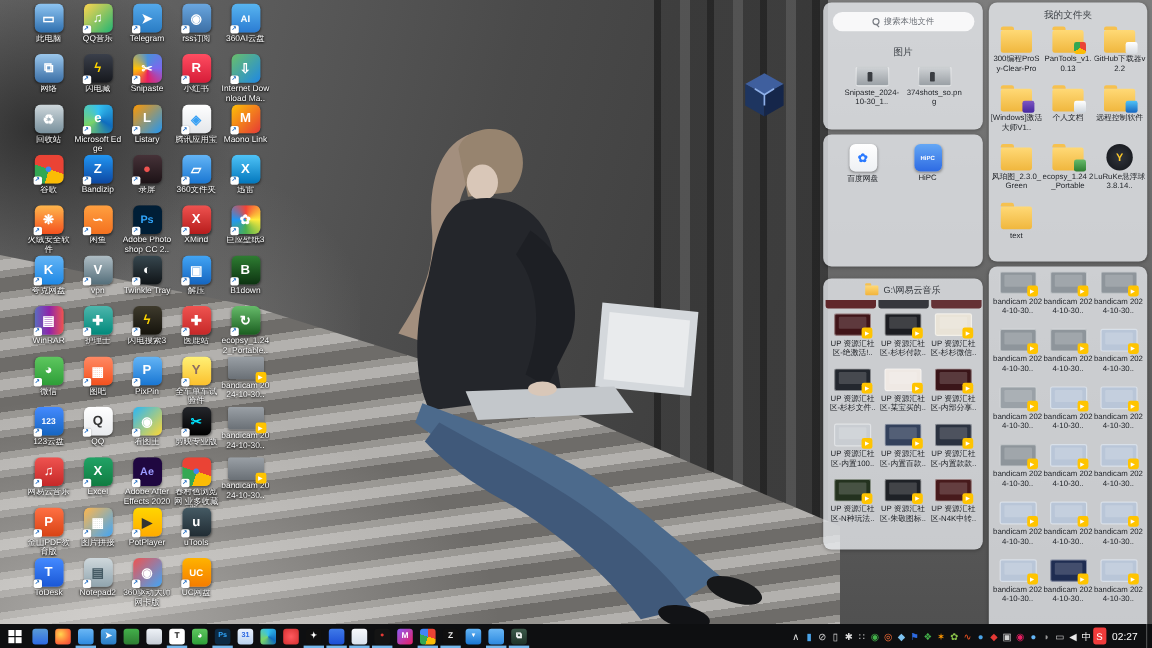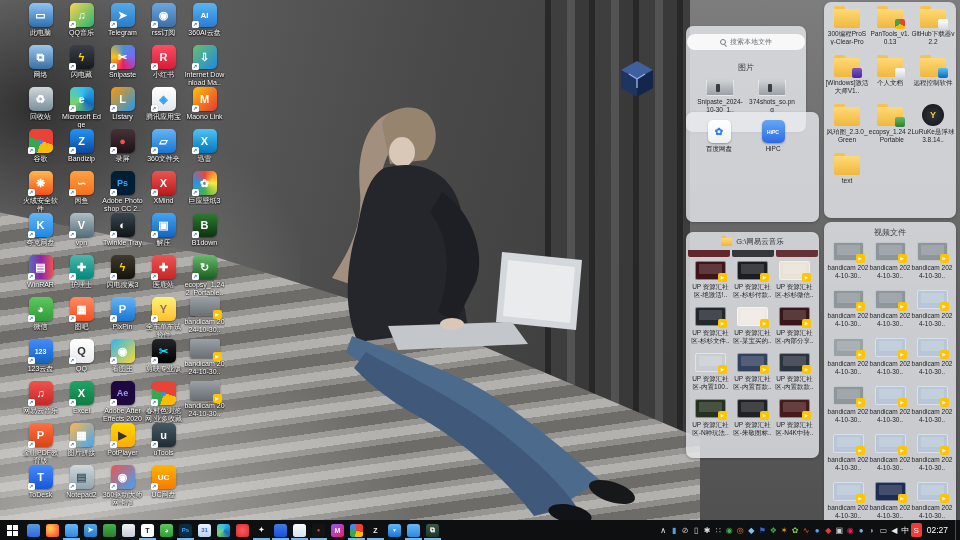--- a/index.html
+++ b/index.html
@@ -18,21 +18,21 @@
   .wall-steps { position:absolute; left:0; top:150px; width:700px; height:390px;
     clip-path:polygon(0 16%, 30% 27%, 62% 45%, 100% 74%, 100% 100%, 0 100%);
     background:repeating-linear-gradient(172deg,#b3b1ae 0 9px,#8f8d8a 9px 15px,#6e6c69 15px 27px,#979591 27px 33px); }
   .wall-steps-light { position:absolute; left:0; top:330px; width:420px; height:210px;
     background:radial-gradient(ellipse at 20% 90%, rgba(235,233,230,.5), transparent 70%); }
   .figure-svg { position:absolute; left:270px; top:80px; width:390px; height:460px; }
   .cube-widget { position:absolute; left:620px; top:60px; width:34px; height:38px; }
 
   
   .panel { position:absolute; background:rgba(233,236,240,.78); border-radius:7px; box-shadow:0 1px 3px rgba(0,0,0,.25); }
-  #panel-search { left:686px; top:2px;  width:120px; height:106px;margin-top:24px; }
+  #panel-search { left:686px; top:2px;  width:133px; height:106px; }
   #panel-fun    { left:686px; top:112px; width:133px; height:110px; }
   #panel-soft   { left:686px; top:232px; width:133px; height:226px; }
   #panel-folders{ left:824px; top:2px;  width:132px; height:216px; }
   #panel-videos { left:824px; top:222px; width:132px; height:318px; overflow:hidden; }
 
   .search-pill { margin:8px auto 0; width:118px; height:16px; border-radius:8px; background:rgba(252,252,253,.9);
     display:flex; align-items:center; justify-content:center; gap:4px; color:#6b6f76; font-size:7px; }
   .mag { position:relative; width:6px; height:6px; flex:0 0 auto; }
   .mag::before { content:""; position:absolute; left:0; top:0; width:4px; height:4px; border:1px solid #7a7e85; border-radius:50%; }
   .mag::after  { content:""; position:absolute; right:-0.5px; bottom:-0.5px; width:3px; height:1px; background:#7a7e85; transform:rotate(45deg); }
@@ -551,20 +551,21 @@
         </div>
 
         <div class="vid-cell">
           <div class="vid-thumb" style="background: rgb(71, 26, 28);"></div>
           <div class="vid-label">UP 资源汇社区-N4K中转..</div>
         </div>
       </div>
   </div>
 
   <div class="panel" id="panel-folders">
+    <div class="panel-title">我的文件夹</div>
     <div class="fold-grid">
 
         <div class="fold-cell folder">
           <div class="fic">
             <span class="ov"></span>
           </div>
           <div class="fold-label">300编程ProS y-Clear-Pro</div>
         </div>
 
         <div class="fold-cell folder">
@@ -624,21 +625,20 @@
         <div class="fold-cell folder">
           <div class="fic">
             <span class="ov"></span>
           </div>
           <div class="fold-label">text</div>
         </div>
       </div>
   </div>
 
   <div class="panel" id="panel-videos">
-    <div class="panel-title">视频文件</div>
     <div class="vid-grid">
 
         <div class="vid-cell">
           <div class="vid-thumb" style="background: rgb(142, 149, 155);"></div>
           <div class="vid-label">bandicam 2024-10-30..</div>
         </div>
 
         <div class="vid-cell">
           <div class="vid-thumb" style="background: rgb(142, 149, 155);"></div>
           <div class="vid-label">bandicam 2024-10-30..</div>

